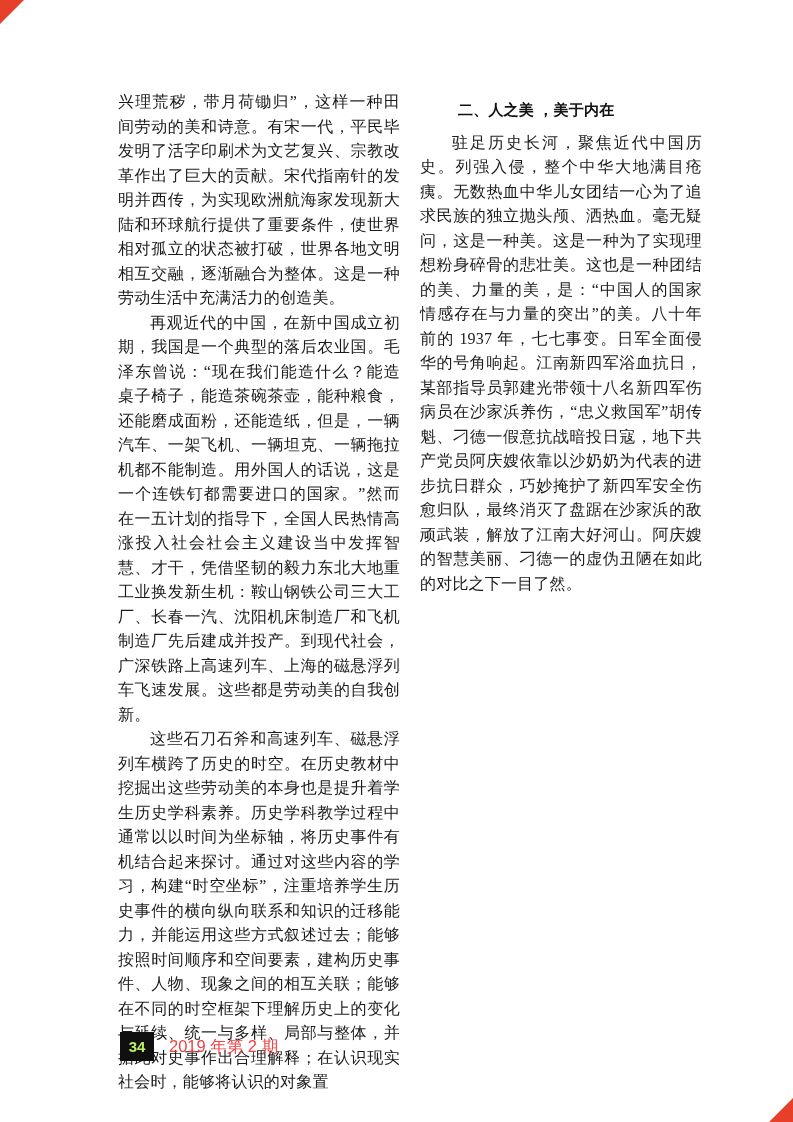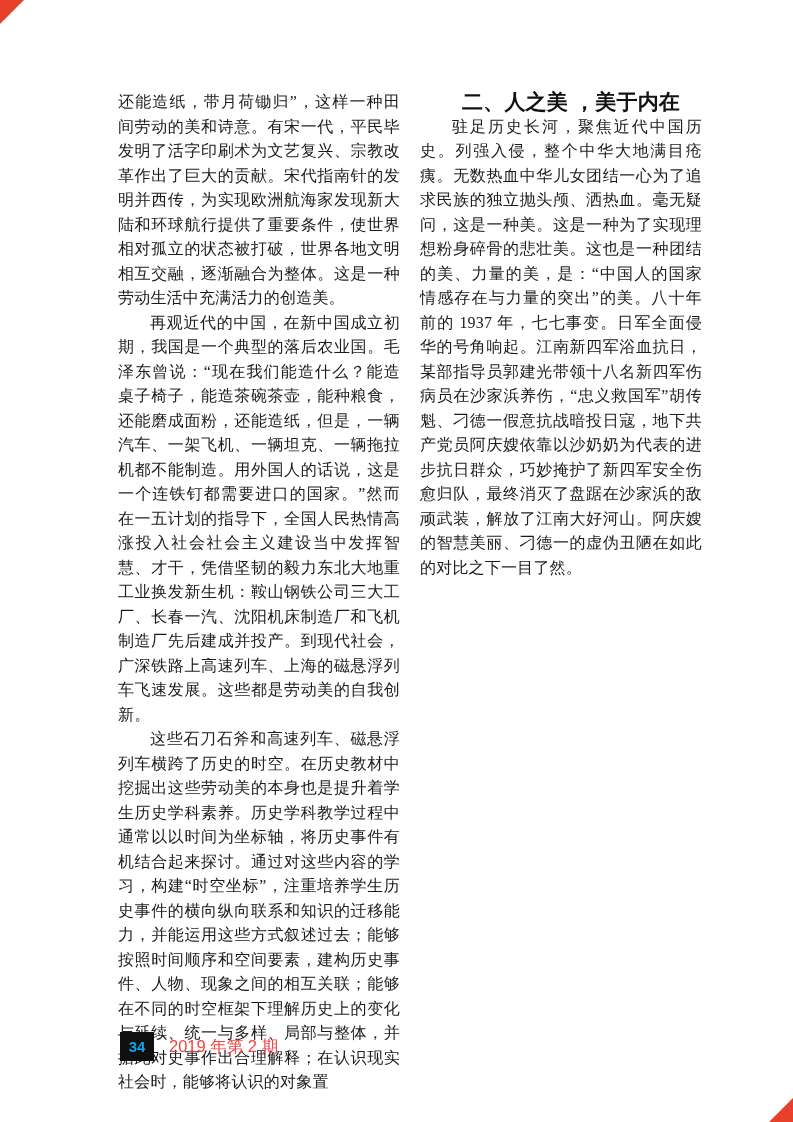--- a/index.html
+++ b/index.html
@@ -35,55 +35,55 @@
     line-height: 24.5px;
     text-align: justify;
     text-justify: inter-ideograph;
     letter-spacing: 0.2px;
   }
   .col-left  { left: 118px; }
   .col-right { left: 420px; }
   .para { margin: 0; }
   .para.indent { text-indent: 2em; }
   .heading {
-    margin: 0;
-    font-size: 21px;
+    margin: 8px;
+    font-size: 15px;
     line-height: 24.5px;
     font-weight: bold;
     text-indent: 2em;
     font-family: "Liberation Sans", "DejaVu Sans", sans-serif;
     color: #111;
   }
   .footer {
     position: absolute;
     left: 120px; top: 1032px;
     display: flex; align-items: center; gap: 15px;
   }
   .page-num {
     display: flex; align-items: center; justify-content: center;
     min-width: 34px; height: 29px;
-    background: #101010; color: #0ea5e9;
+    background: #101010; color: #bef264;
     font-family: "Liberation Sans", "DejaVu Sans", sans-serif;
     font-weight: bold; font-size: 15px;
   }
   .issue {
     font-family: "Liberation Sans", "DejaVu Sans", sans-serif;
     font-size: 16.5px; color: #ef4444;
   }
 </style>
 </head>
 <body style="--mark: #e6402a;">
 
 <div class="page">
 
   <div class="corner-mark top-left"></div>
   <div class="corner-mark bottom-right"></div>
 
   <div class="col col-left">
-    <p class="para">还能造纸，带月荷锄归”，这样一种田间劳动的美和诗意。有宋一代，平民毕发明了活字印刷术为文艺复兴、宗教改革作出了巨大的贡献。宋代指南针的发明并西传，为实现欧洲航海家发现新大陆和环球航行提供了重要条件，使世界相对孤立的状态被打破，世界各地文明相互交融，逐渐融合为整体。这是一种劳动生活中充满活力的创造美。</p>
+    <p class="para">兴理荒秽，带月荷锄归”，这样一种田间劳动的美和诗意。有宋一代，平民毕发明了活字印刷术为文艺复兴、宗教改革作出了巨大的贡献。宋代指南针的发明并西传，为实现欧洲航海家发现新大陆和环球航行提供了重要条件，使世界相对孤立的状态被打破，世界各地文明相互交融，逐渐融合为整体。这是一种劳动生活中充满活力的创造美。</p>
     <p class="para indent">再观近代的中国，在新中国成立初期，我国是一个典型的落后农业国。毛泽东曾说：“现在我们能造什么？能造桌子椅子，能造茶碗茶壶，能种粮食，还能磨成面粉，还能造纸，但是，一辆汽车、一架飞机、一辆坦克、一辆拖拉机都不能制造。用外国人的话说，这是一个连铁钉都需要进口的国家。”然而在一五计划的指导下，全国人民热情高涨投入社会社会主义建设当中发挥智慧、才干，凭借坚韧的毅力东北大地重工业换发新生机：鞍山钢铁公司三大工厂、长春一汽、沈阳机床制造厂和飞机制造厂先后建成并投产。到现代社会，广深铁路上高速列车、上海的磁悬浮列车飞速发展。这些都是劳动美的自我创新。</p>
     <p class="para indent">这些石刀石斧和高速列车、磁悬浮列车横跨了历史的时空。在历史教材中挖掘出这些劳动美的本身也是提升着学生历史学科素养。历史学科教学过程中通常以以时间为坐标轴，将历史事件有机结合起来探讨。通过对这些内容的学习，构建“时空坐标”，注重培养学生历史事件的横向纵向联系和知识的迁移能力，并能运用这些方式叙述过去；能够按照时间顺序和空间要素，建构历史事件、人物、现象之间的相互关联；能够在不同的时空框架下理解历史上的变化与延续、统一与多样、局部与整体，并据此对史事作出合理解释；在认识现实社会时，能够将认识的对象置</p>
   </div>
 
   <div class="col col-right">
     <h3 class="heading">二、人之美 ，美于内在</h3>
     <p class="para indent">驻足历史长河，聚焦近代中国历史。列强入侵，整个中华大地满目疮痍。无数热血中华儿女团结一心为了追求民族的独立抛头颅、洒热血。毫无疑问，这是一种美。这是一种为了实现理想粉身碎骨的悲壮美。这也是一种团结的美、力量的美，是：“中国人的国家情感存在与力量的突出”的美。八十年前的 1937 年，七七事变。日军全面侵华的号角响起。江南新四军浴血抗日，某部指导员郭建光带领十八名新四军伤病员在沙家浜养伤，“忠义救国军”胡传魁、刁德一假意抗战暗投日寇，地下共产党员阿庆嫂依靠以沙奶奶为代表的进步抗日群众，巧妙掩护了新四军安全伤愈归队，最终消灭了盘踞在沙家浜的敌顽武装，解放了江南大好河山。阿庆嫂的智慧美丽、刁德一的虚伪丑陋在如此的对比之下一目了然。</p>
   </div>
 
   <div class="footer">

